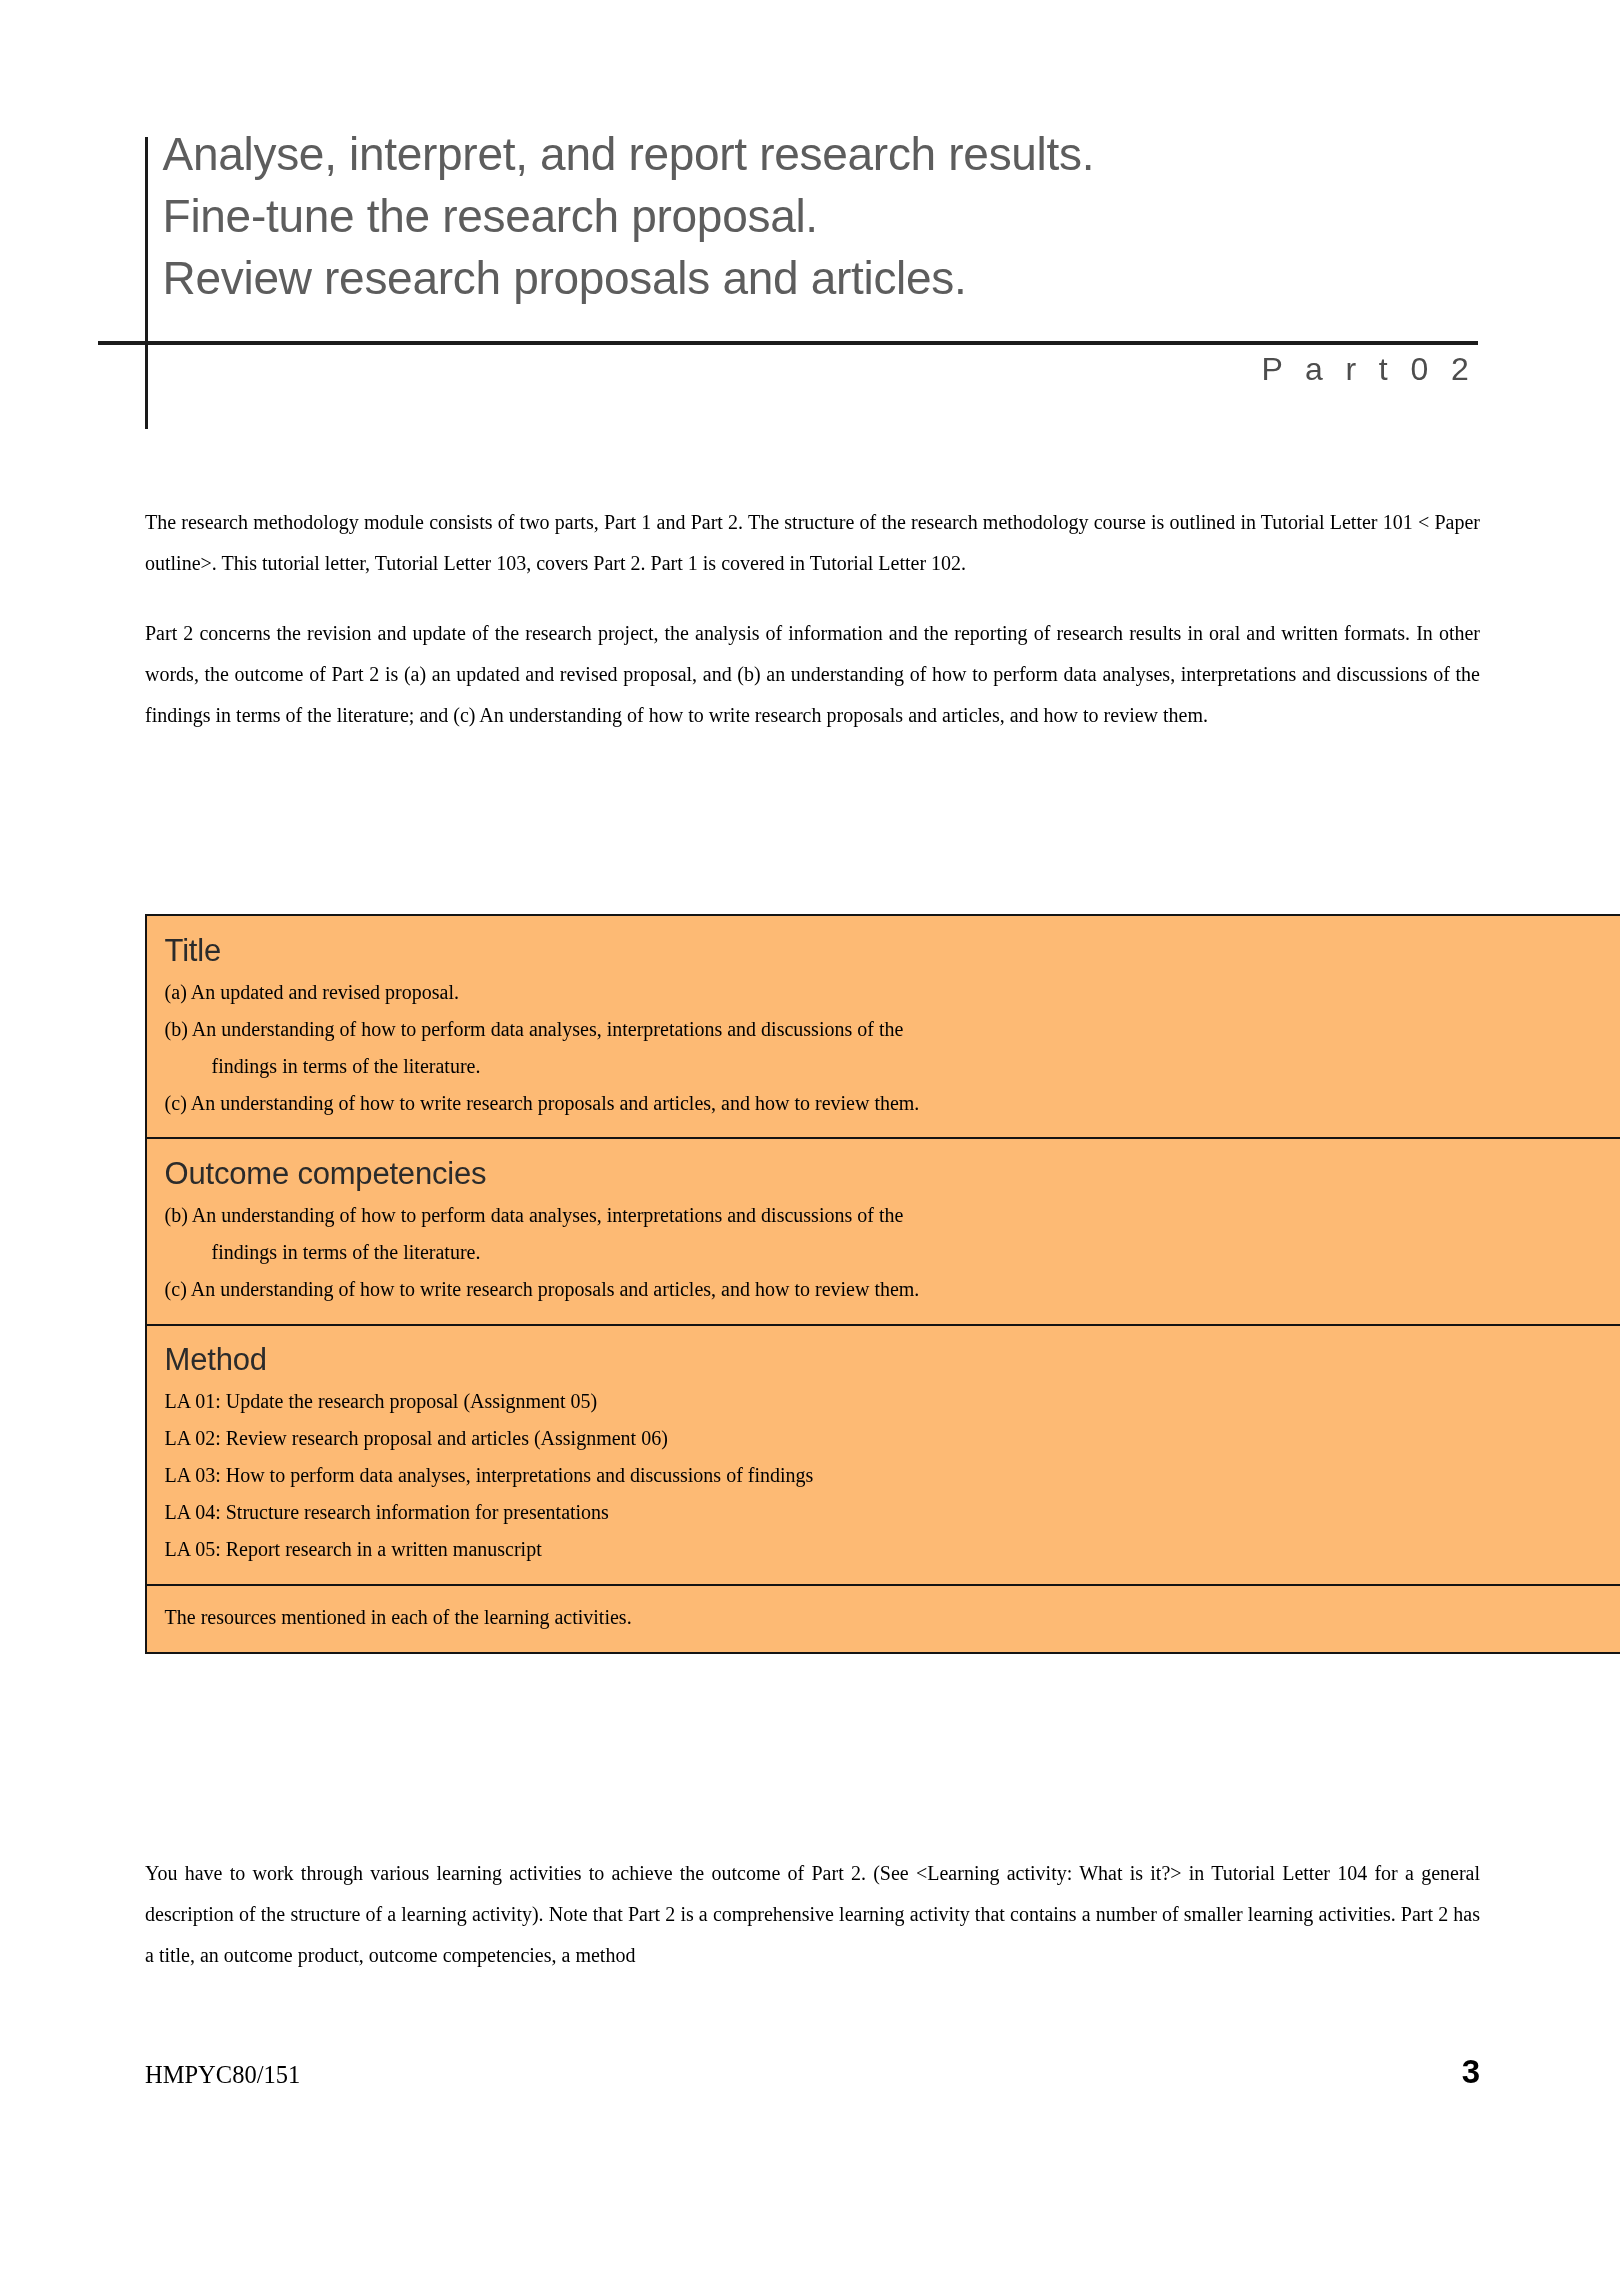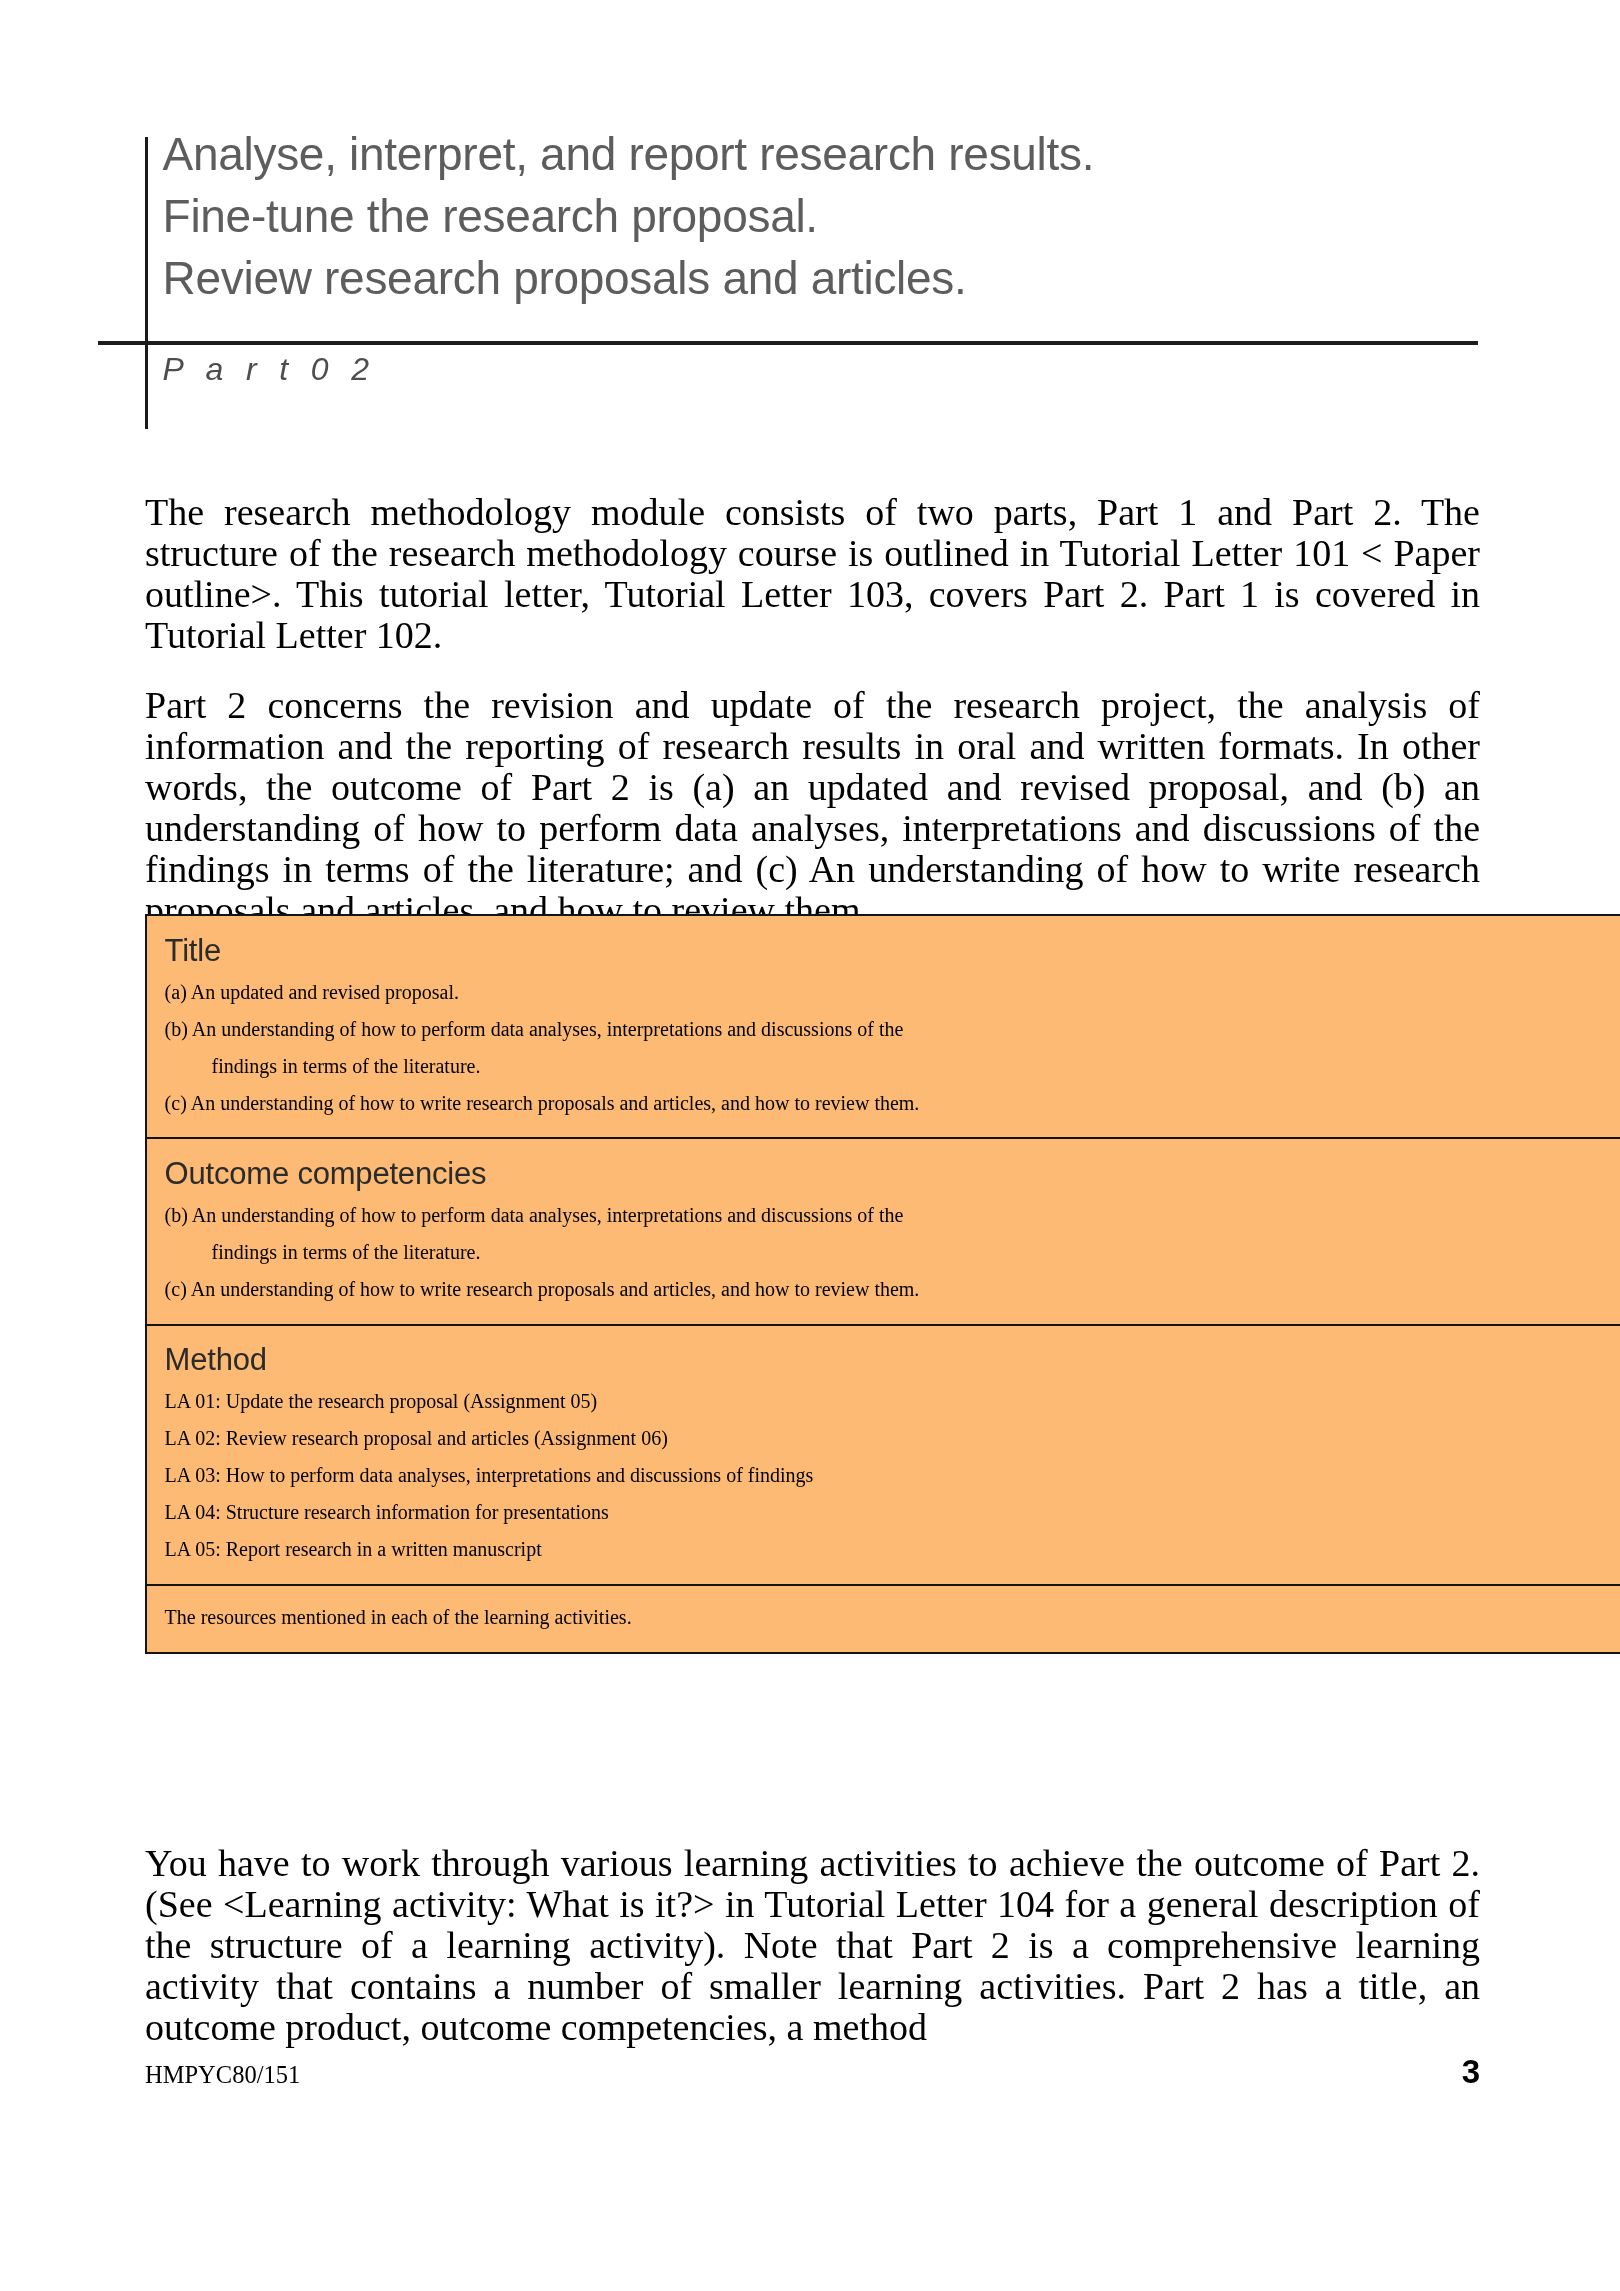--- a/index.html
+++ b/index.html
@@ -59,37 +59,37 @@
     top: 204px;
     width: 1380px;
     height: 3.9px;
     background: #1c1c1c;
   }
   .header-part {
     position: absolute;
     left: 17.6px;
     top: 214px;
     width: 1313px;
+    text-align: right;
     font-family: "Liberation Sans", "DejaVu Sans", sans-serif;
     font-size: 32px;
     letter-spacing: 6.9px;
     color: #4d4d4d;
-    font-style: italic;
   }
 
   
   .body-area {
     position: absolute;
     left: 145px;
     top: 490px;
     width: 1335px;
   }
   p.para {
-    margin: 2px 0 29px 0;
-    font-size: 38px;
+    margin: 12px 0 29px 0;
+    font-size: 20px;
     line-height: 41px;
     text-align: justify;
     text-justify: inter-word;
     color: #000000;
   }
   p.para:last-child { margin-bottom: 0; }
 
   
   .frame {
     position: absolute;

